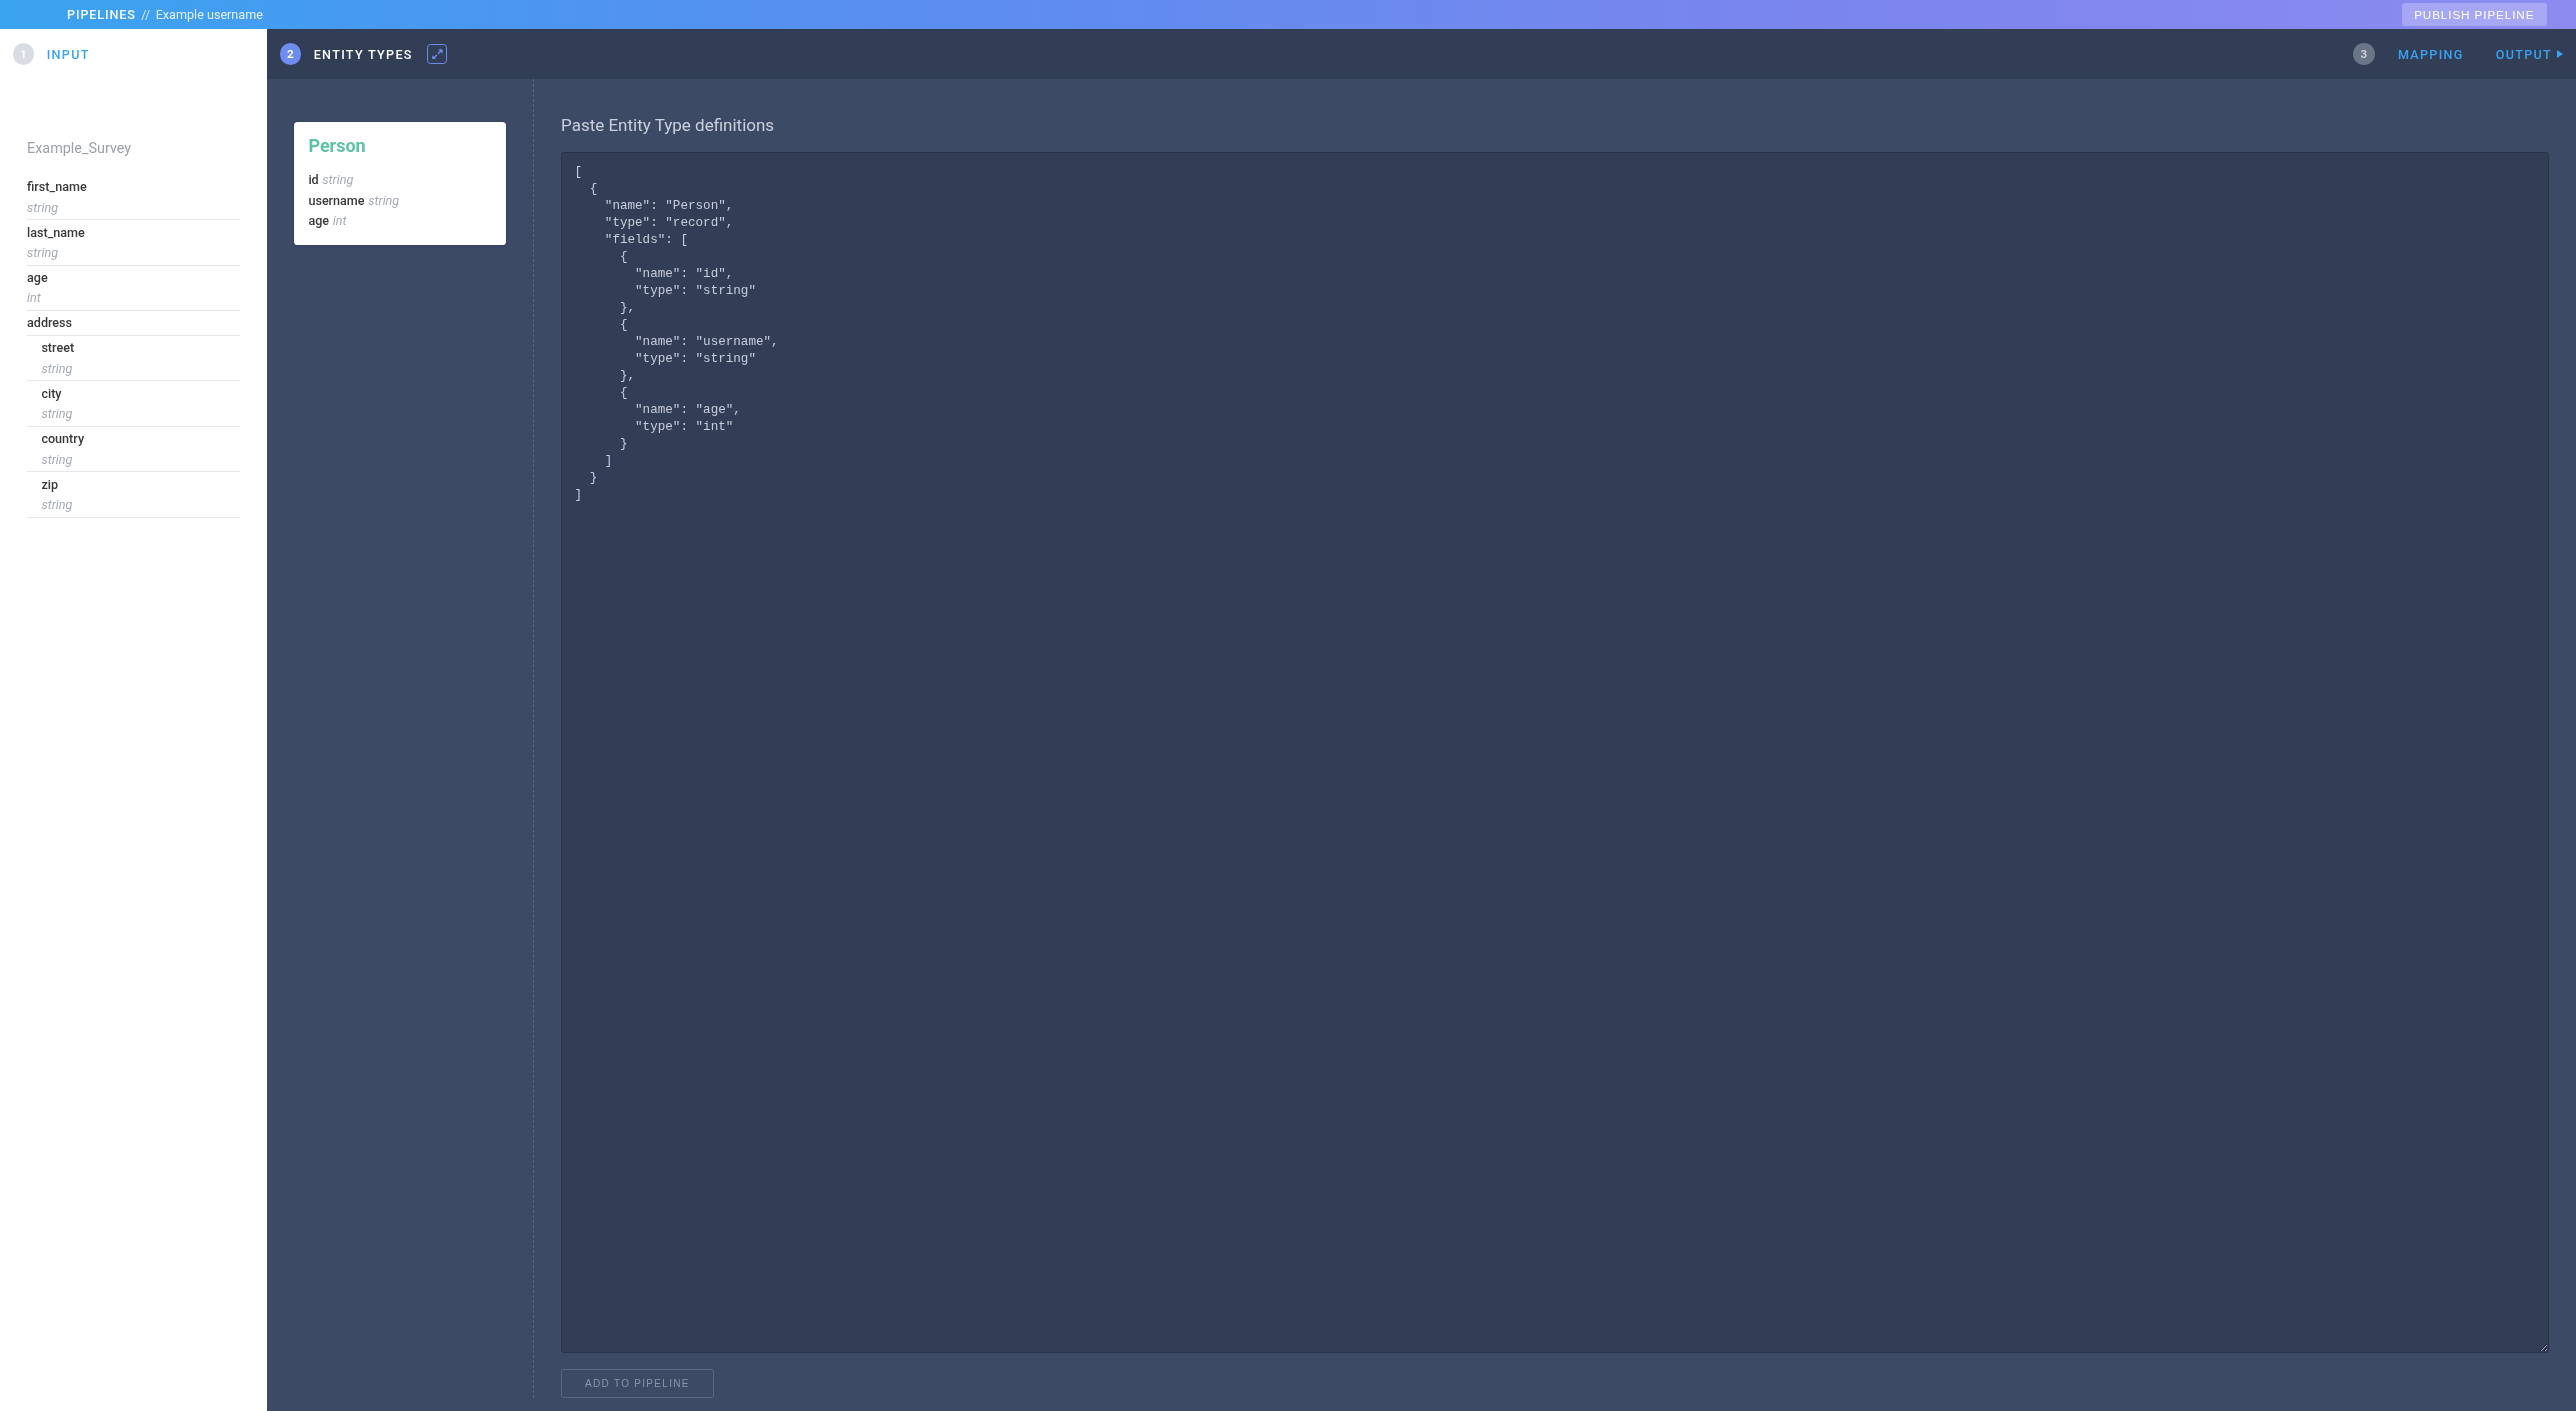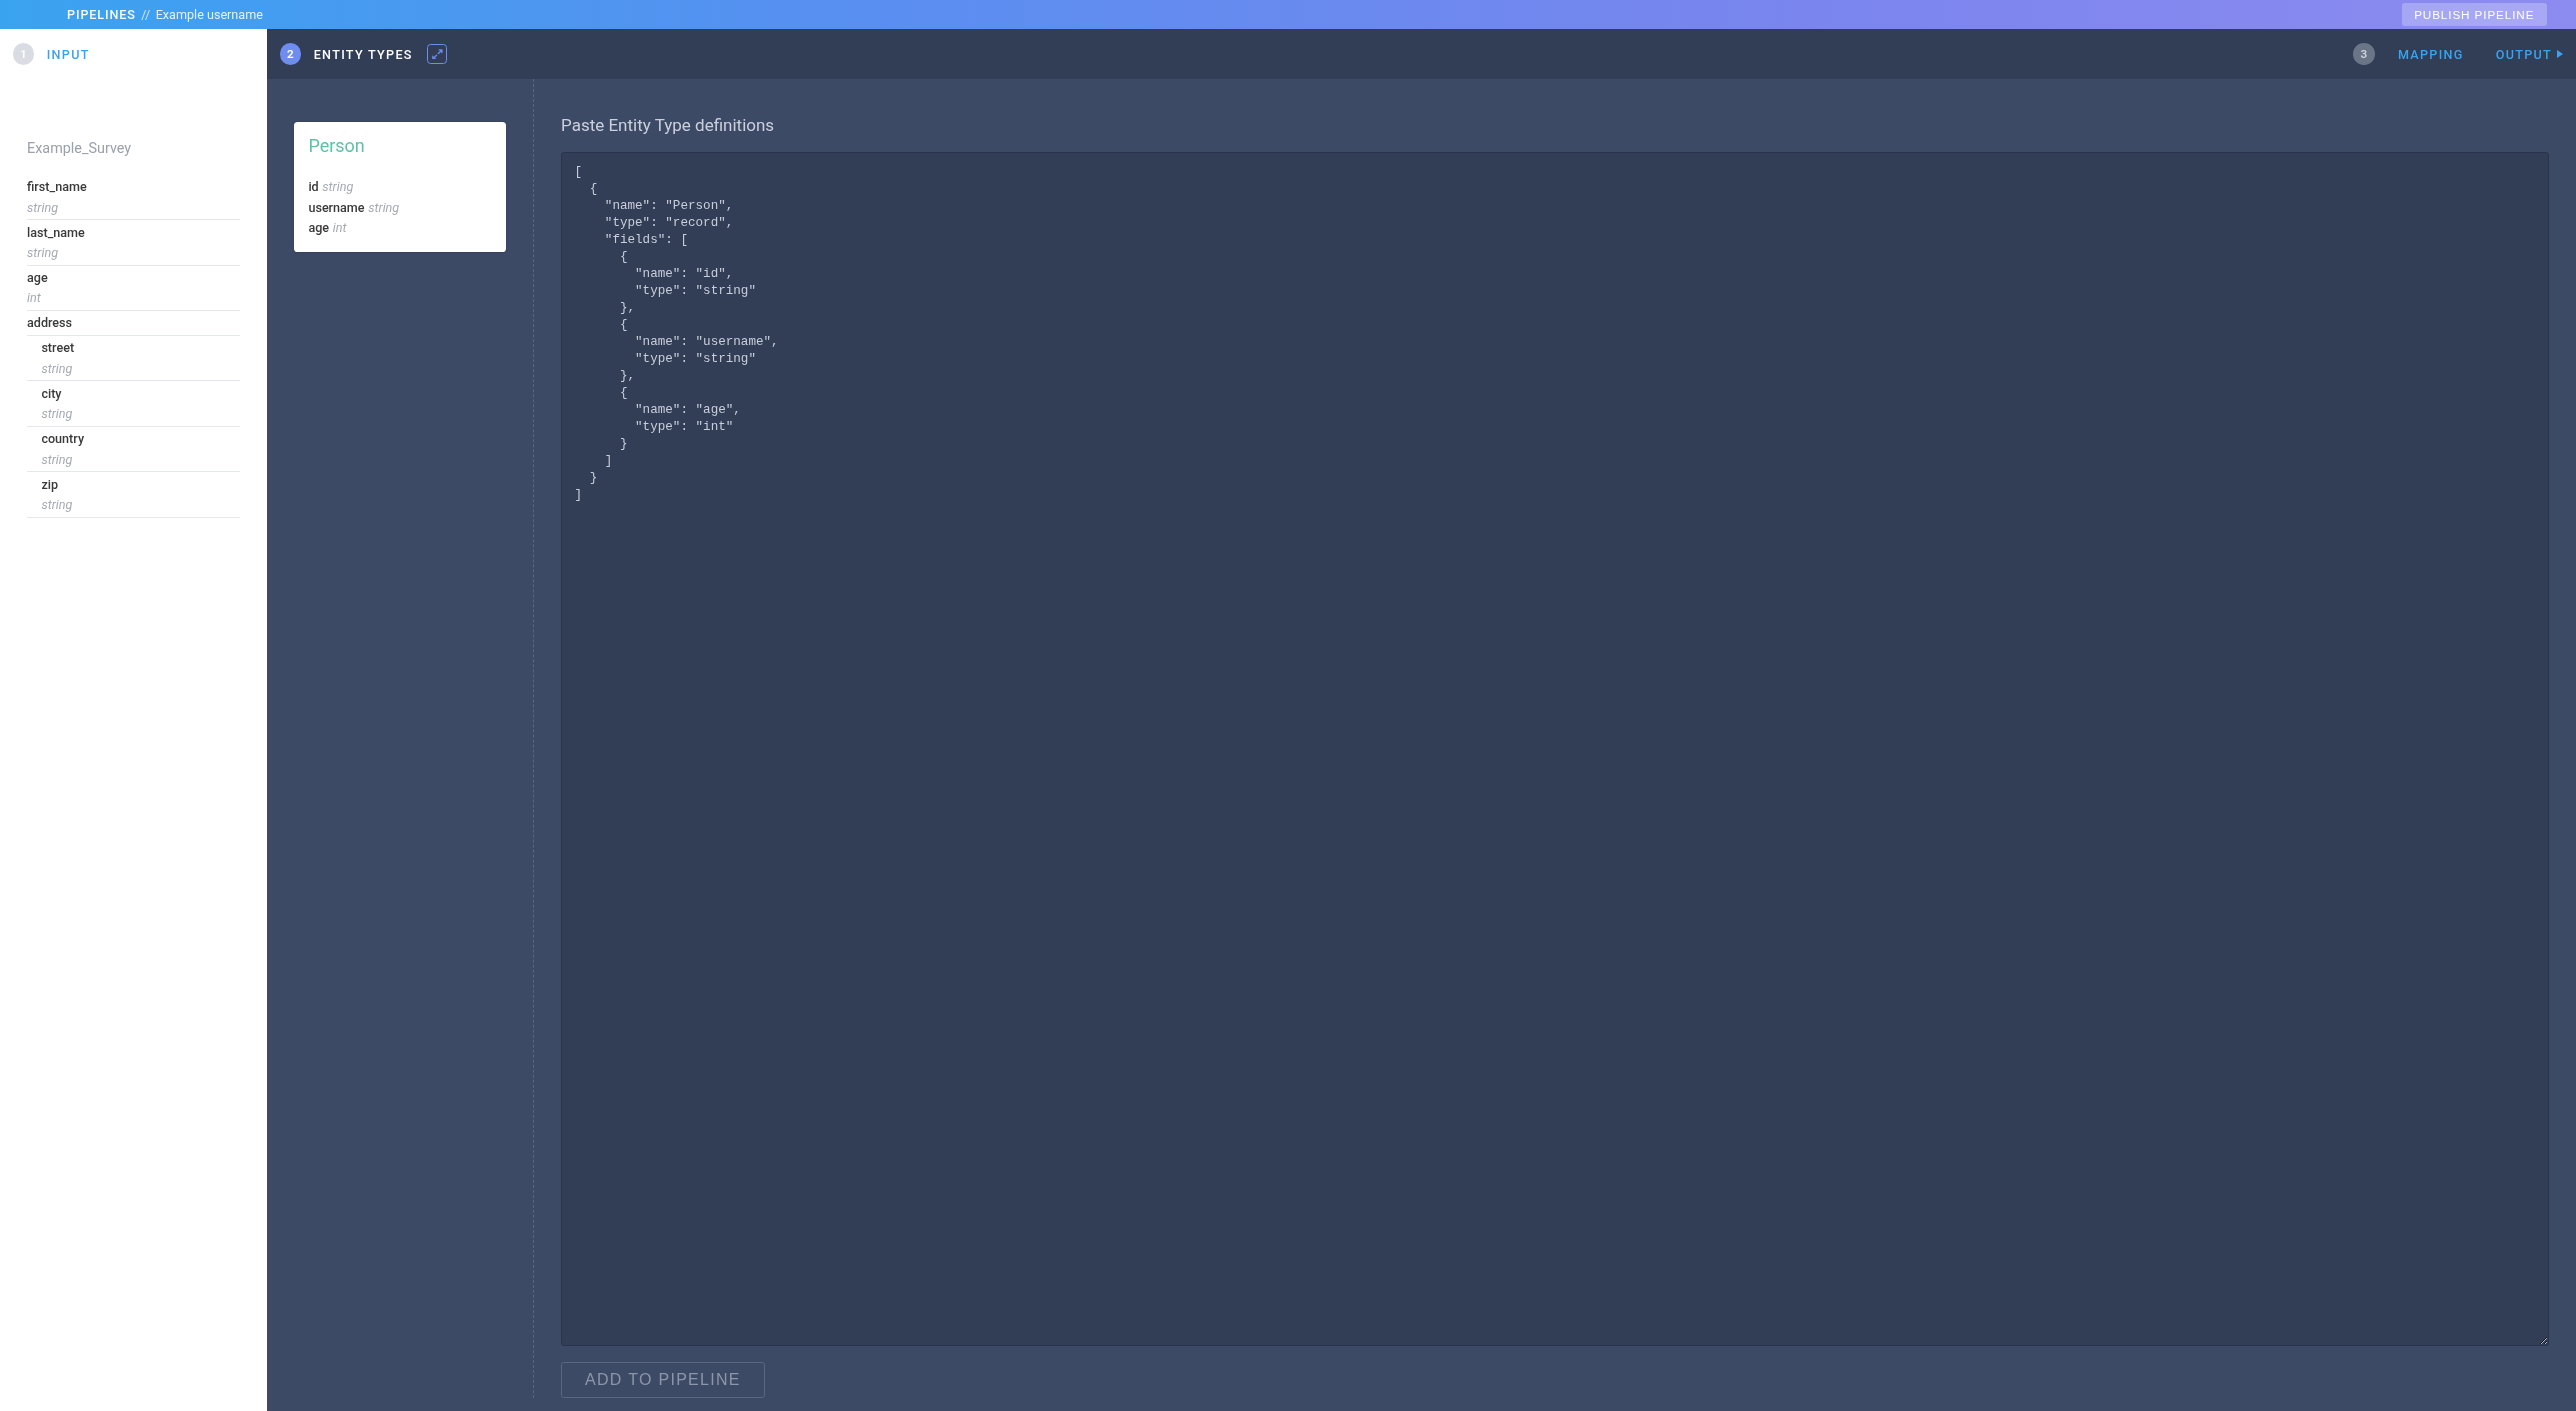--- a/index.html
+++ b/index.html
@@ -128,21 +128,21 @@
     width: 267px;
     padding: 43px 27px 0 27px;
     border-right: 0.9px dashed #5b6780;
   }
   .entity-card {
     background: #fff;
     border-radius: 3.6px;
     padding: 12.6px 14.4px 14.4px 14.4px;
     box-shadow: 0 0.9px 2.7px rgba(0,0,0,.15);
   }
-  .entity-card .ename { color: #5fc1a6; font-size: 18px; font-weight: 400; margin-bottom: 21px; }
+  .entity-card .ename { color: #5fc1a6; font-size: 18px; font-weight: 700; margin-bottom: 14px; }
   .entity-card .efield { font-size: 12.6px; padding: 2.7px 0; }
   .entity-card .efield .fname { color: #3a3a3a; font-weight: 500; }
   .entity-card .efield .ftype { color: #a5abb4; font-style: italic; margin-left: 3.6px; }
 
   .defs-col {
     flex: 1;
     padding: 36px 27px 0 27px;
     display: flex;
     flex-direction: column;
     min-width: 0;
@@ -164,21 +164,21 @@
     min-height: 269px;
     outline: none;
   }
   .add-btn {
     margin-top: 16px;
     align-self: flex-start;
     background: transparent;
     border: 0.9px solid #5b6780;
     color: #8d95a8;
     padding: 8px 23px;
-    font-size: 16px;
+    font-size: 10px;
     letter-spacing: 1.3px;
     border-radius: 2.7px;
     cursor: pointer;
   }
 </style>
 </head>
 <body>
 
 <div class="topbar">
   <span class="crumb-pipelines">PIPELINES</span>

